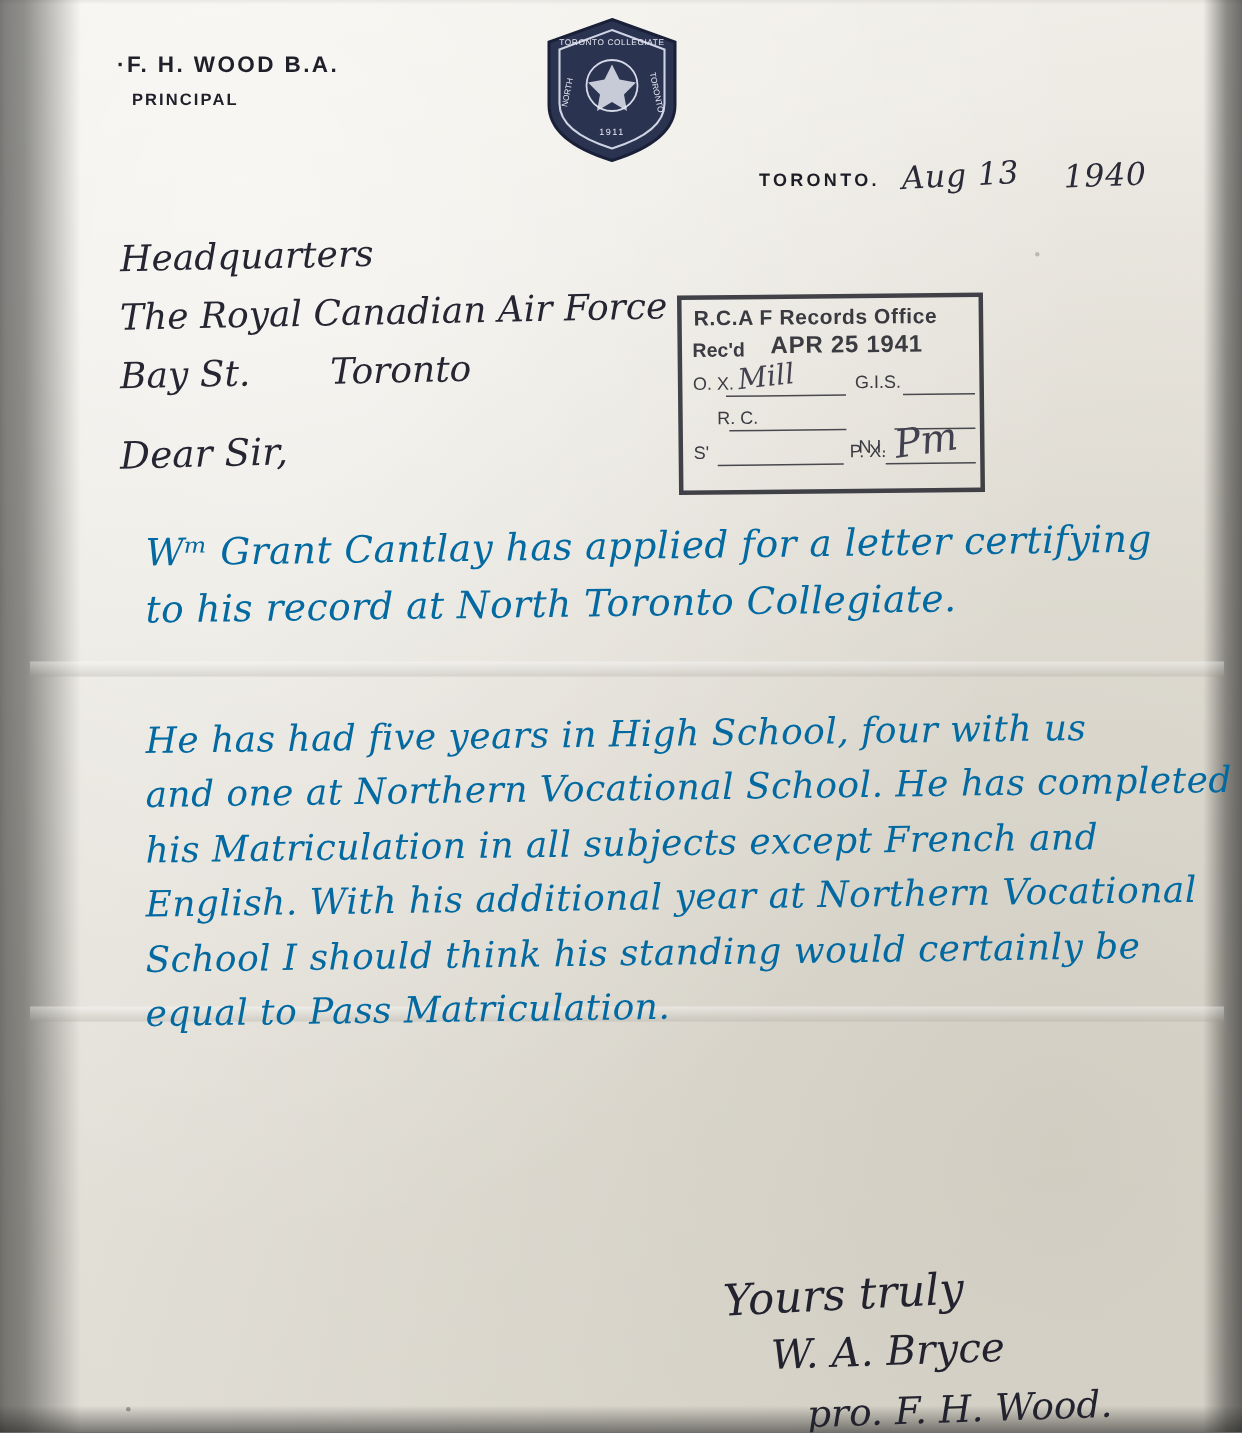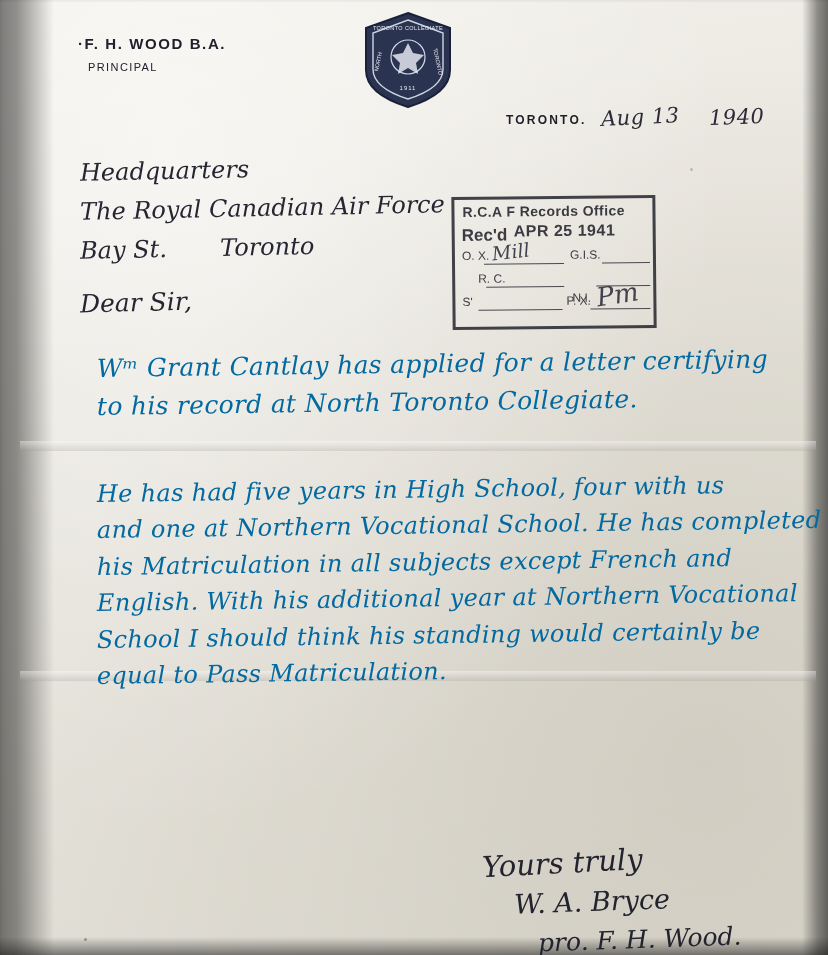--- a/index.html
+++ b/index.html
@@ -83,21 +83,21 @@
   }
   .lh-name {
     font-family: "Liberation Sans", sans-serif;
     font-weight: bold;
     font-size: 15px;
     letter-spacing: 1.6px;
     color: #20202a;
   }
   .lh-role {
     font-family: "Liberation Sans", sans-serif;
-    font-weight: normal;
+    font-weight: bold;
     font-size: 11px;
     letter-spacing: 1.4px;
     color: #20202a;
     margin-top: 6px;
     margin-left: 10px;
   }
 
   
   .crest {
     position: absolute;
@@ -197,21 +197,21 @@
     color: #24242d;
   }
   .stamp-row .lbl { position: absolute; top: 4px; }
   .stamp-row .rule {
     position: absolute;
     bottom: 3px;
     height: 1px;
     background: #33333b;
   }
   .recd-line { margin-top: 2px; }
-  .recd-lbl { left: 0; font-size: 17px; font-weight: bold; }
+  .recd-lbl { left: 0; font-size: 13px; font-weight: bold; }
   .recd-date {
     position: absolute;
     left: 52px; top: 1px;
     font-family: "Liberation Sans", sans-serif;
     font-weight: bold;
     font-size: 16px;
     letter-spacing: 0.5px;
   }
   .sig-ink {
     position: absolute;

